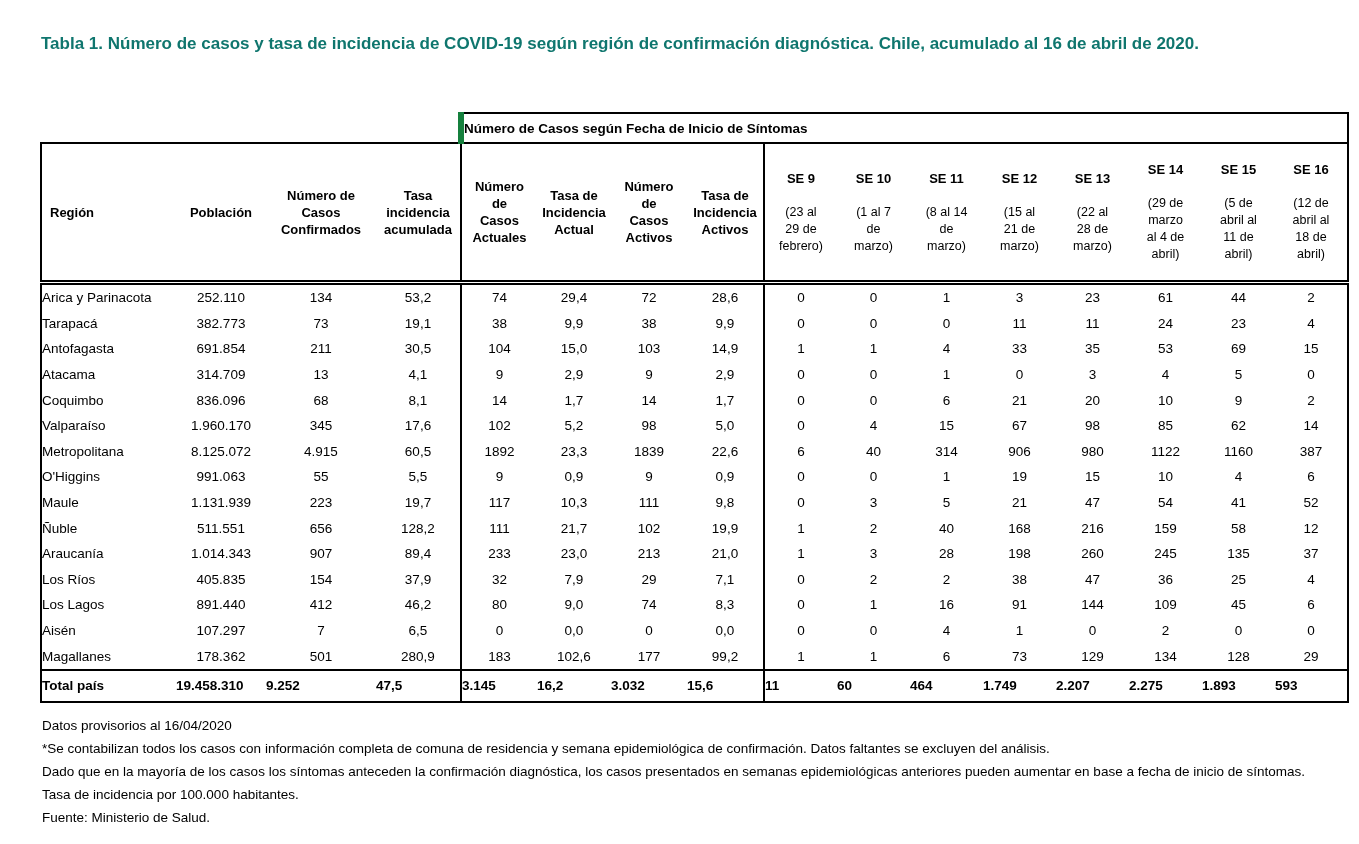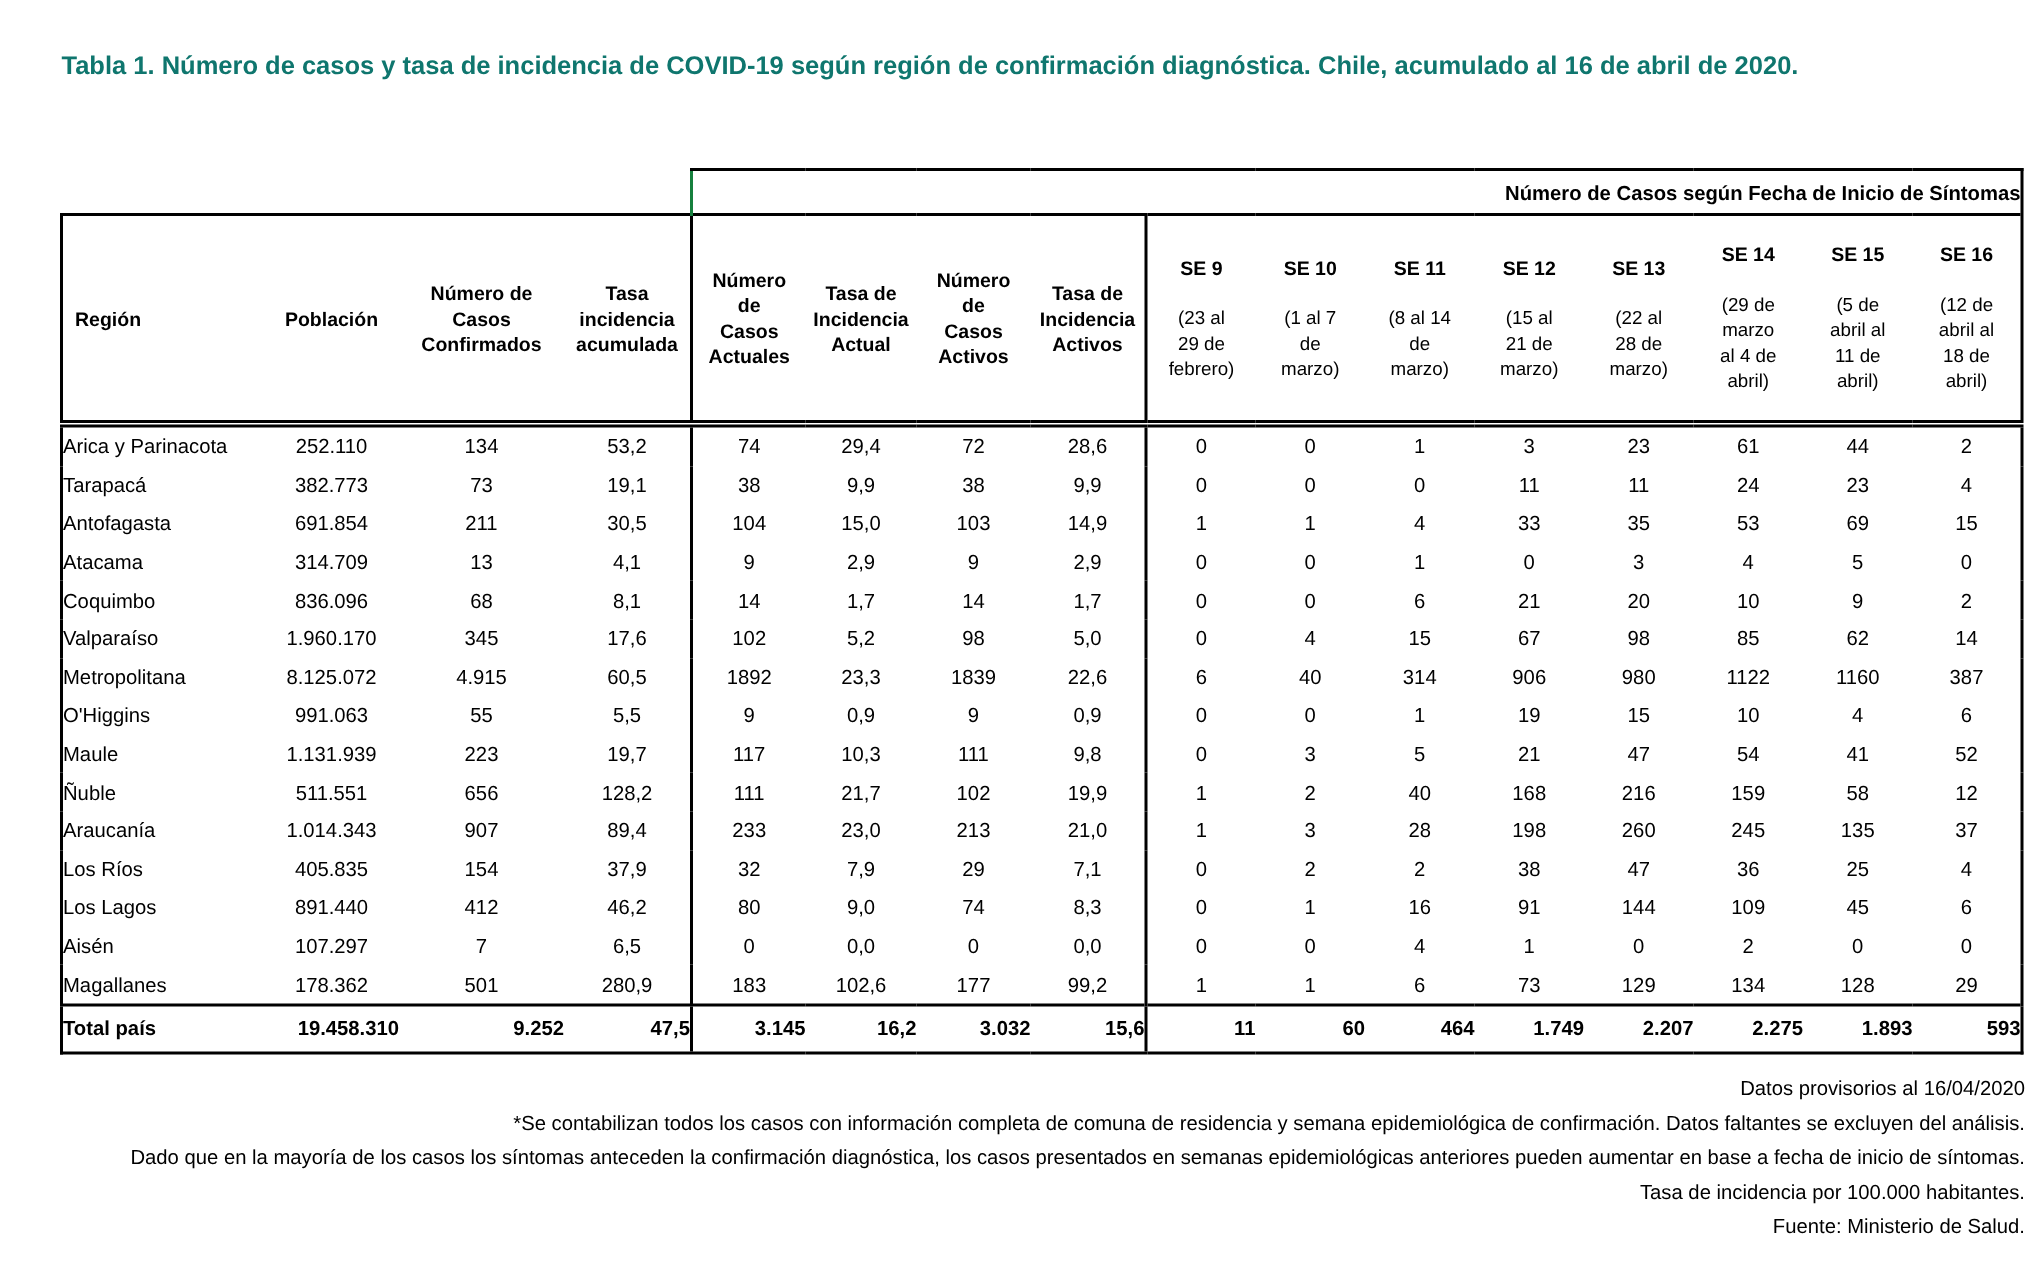--- a/index.html
+++ b/index.html
@@ -17,22 +17,22 @@
     border-collapse:collapse; table-layout:fixed;
     font-size:13.5px; color:#000;
   }
   table.covid td, table.covid th { padding:0; margin:0; }
 
   
 
   
   td.blank { border:none; height:28px; }
   td.span-cell {
-    border-top:2px solid #000; border-left:2px solid #15803d; border-right:2px solid #000;
-    text-align:right; vertical-align:middle; font-weight:700; font-size:13.5px; height:28px;
+    border-top:2px solid #000; border-left:6px solid #15803d; border-right:2px solid #000;
+    text-align:left; vertical-align:middle; font-weight:700; font-size:13.5px; height:28px;
   }
 
   
   tr.hdr th {
     border-top:2px solid #000;
     border-bottom:5px double #000;
     font-size:13px; font-weight:700; text-align:center; vertical-align:middle;
     line-height:17px; height:107px; white-space:pre-line;
   }
   tr.hdr th.h-left { text-align:left; padding-left:8px;margin-left:33px; }
@@ -41,33 +41,33 @@
 
   
   tbody td {
     height:25.6px; text-align:center; vertical-align:middle; font-size:13.5px;
   }
   td.c-region { text-align:left; padding-left:8px; }
 
   
   tr.total td {
     border-top:2px solid #000; border-bottom:2px solid #000;
-    font-weight:700; height:30px; text-align:right; vertical-align:middle;
+    font-weight:700; height:30px; text-align:left; vertical-align:middle;
   }
   tr.total td.c-region { text-align:left;margin-left:25px; }
 
   
   .bl-outer { border-left:2px solid #000; }
   .br-outer { border-right:2px solid #000; }
   .sep-l    { border-left:2px solid #000; }
 
   
   .notes {
     position:absolute; left:42px; top:714px; width:1308px;
-    font-size:13.5px; line-height:23px; color:#000;text-align:right;
+    font-size:13.5px; line-height:23px; color:#000;
   }
 </style>
 </head>
 <body>
 
 <div class="page">
 
   <div class="title">Tabla 1. Número de casos y tasa de incidencia de COVID-19 según región de confirmación diagnóstica. Chile, acumulado al 16 de abril de 2020.</div>
 
   <table class="covid">

